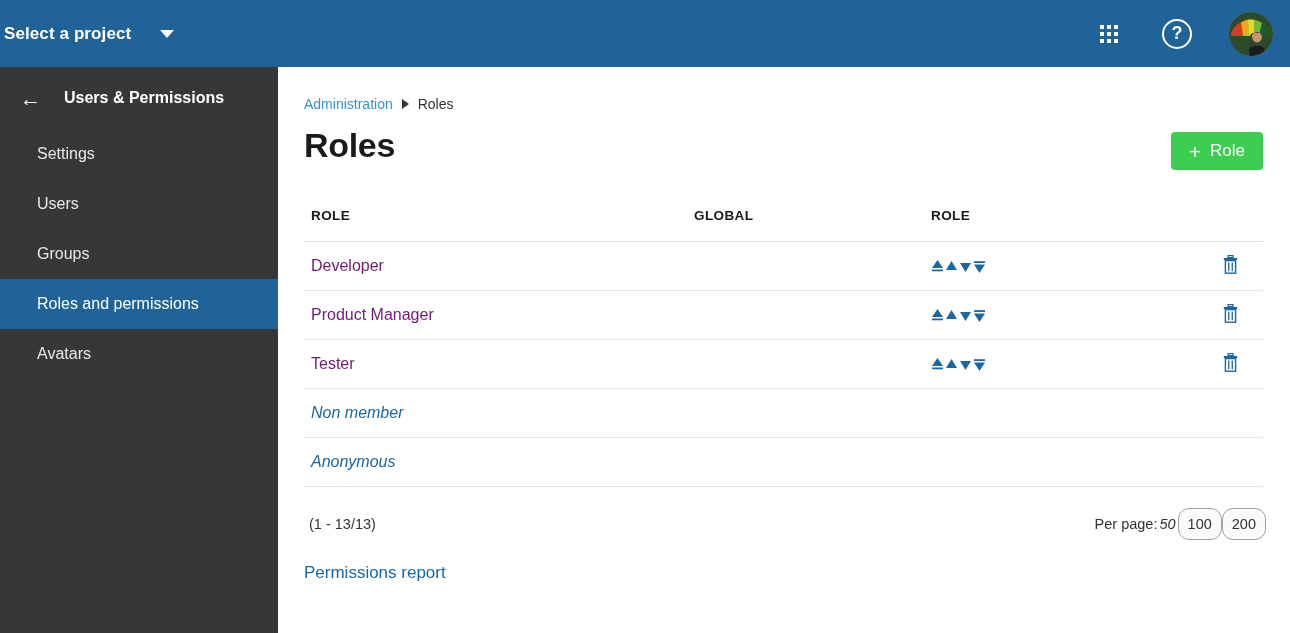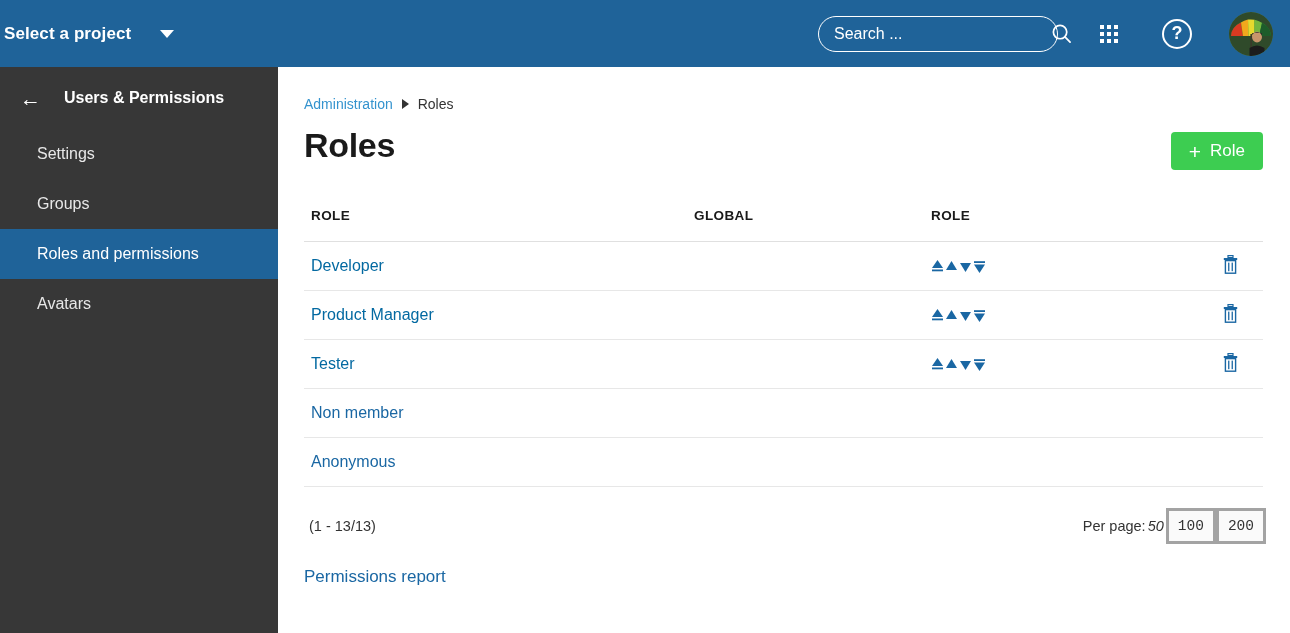--- a/index.html
+++ b/index.html
@@ -192,24 +192,24 @@
   th.col-del   { width: auto; }
 
   tbody td {
     border-bottom: 1px solid #e7e7e7;
     height: 49px;
     vertical-align: middle;
     padding: 0;
   }
   td.role-cell { padding-left: 7px; }
   .role-link {
-    color: #0369a1; font-size: 16px; text-decoration: none; cursor: pointer;
+    color: #701a75; font-size: 16px; text-decoration: none; cursor: pointer;
   }
   .role-static {
-    color: #1a67a3; font-size: 16px; 
+    color: #1a67a3; font-size: 16px; font-style: italic;
   }
 
   .sort-icons {
     display: flex; align-items: center; gap: 1px;
     cursor: default;
   }
   .sort-icons > span { display: inline-flex; cursor: pointer; }
 
   .del-cell { text-align: right; padding-right: 25px; }
   .trash { cursor: pointer; display: inline-block; }
@@ -221,26 +221,26 @@
     font-size: 14.5px; color: #333333;
   }
   .pager-count { color: #333333; }
   .pager-right {
     margin-left: auto;
     display: flex; align-items: center; 
   }
   .pager-label { color: #333333; }
   .pp-current { color: #333333; font-style: italic; padding: 0 2px; }
   .pp-btn {
-    border: 3px solid #a3a3a3;
+    border: 1px solid #a3a3a3;
     background: #fafafa;
     color: #333333;
-    font-family: Liberation Mono, monospace;
+    font-family: Liberation Sans, sans-serif;
     font-size: 14.5px;
-    border-radius: 0;
+    border-radius: 11px;
     padding: 7px 9px;
     cursor: pointer;
   }
 
   .report-link {
     display: inline-block;
     padding: 23px 0 0 26px;
     color: #1a67a3;
     font-size: 17px;
     text-decoration: none;
@@ -254,29 +254,20 @@
 
   <div class="topbar">
 
     <div class="project-select">
       <span class="project-select-label">Select a project</span>
       <span class="caret-down"></span>
     </div>
 
     <div class="topbar-right">
 
-      <div class="search-wrap">
-        <input class="search-input" type="text" placeholder="Search ..." style="">
-        <button class="search-btn">
-          <svg width="21" height="21" viewBox="0 0 22 22">
-            <circle cx="9.5" cy="9.5" r="7" fill="none" stroke="#ffffff" stroke-width="1.8"></circle>
-            <line x1="14.6" y1="14.6" x2="20" y2="20" stroke="#ffffff" stroke-width="1.8" stroke-linecap="round"></line>
-          </svg>
-        </button>
-      </div>
 
       <div class="grid-icon">
         <i></i>
           <i></i>
           <i></i>
         <i></i>
           <i></i>
           <i></i>
         <i></i>
           <i></i>
@@ -317,20 +308,23 @@
 
     <div class="sidebar-header">
       <span class="back-arrow">←</span>
       <span class="sidebar-title">Users &amp; Permissions</span>
     </div>
 
     <div class="sidebar-item">
       <span>Settings</span>
     </div>
     <div class="sidebar-item">
+      <span>Users</span>
+    </div>
+    <div class="sidebar-item">
       <span>Groups</span>
     </div>
     <div class="sidebar-item active">
       <span>Roles and permissions</span>
     </div>
     <div class="sidebar-item">
       <span>Avatars</span>
     </div>
 
   </div>

